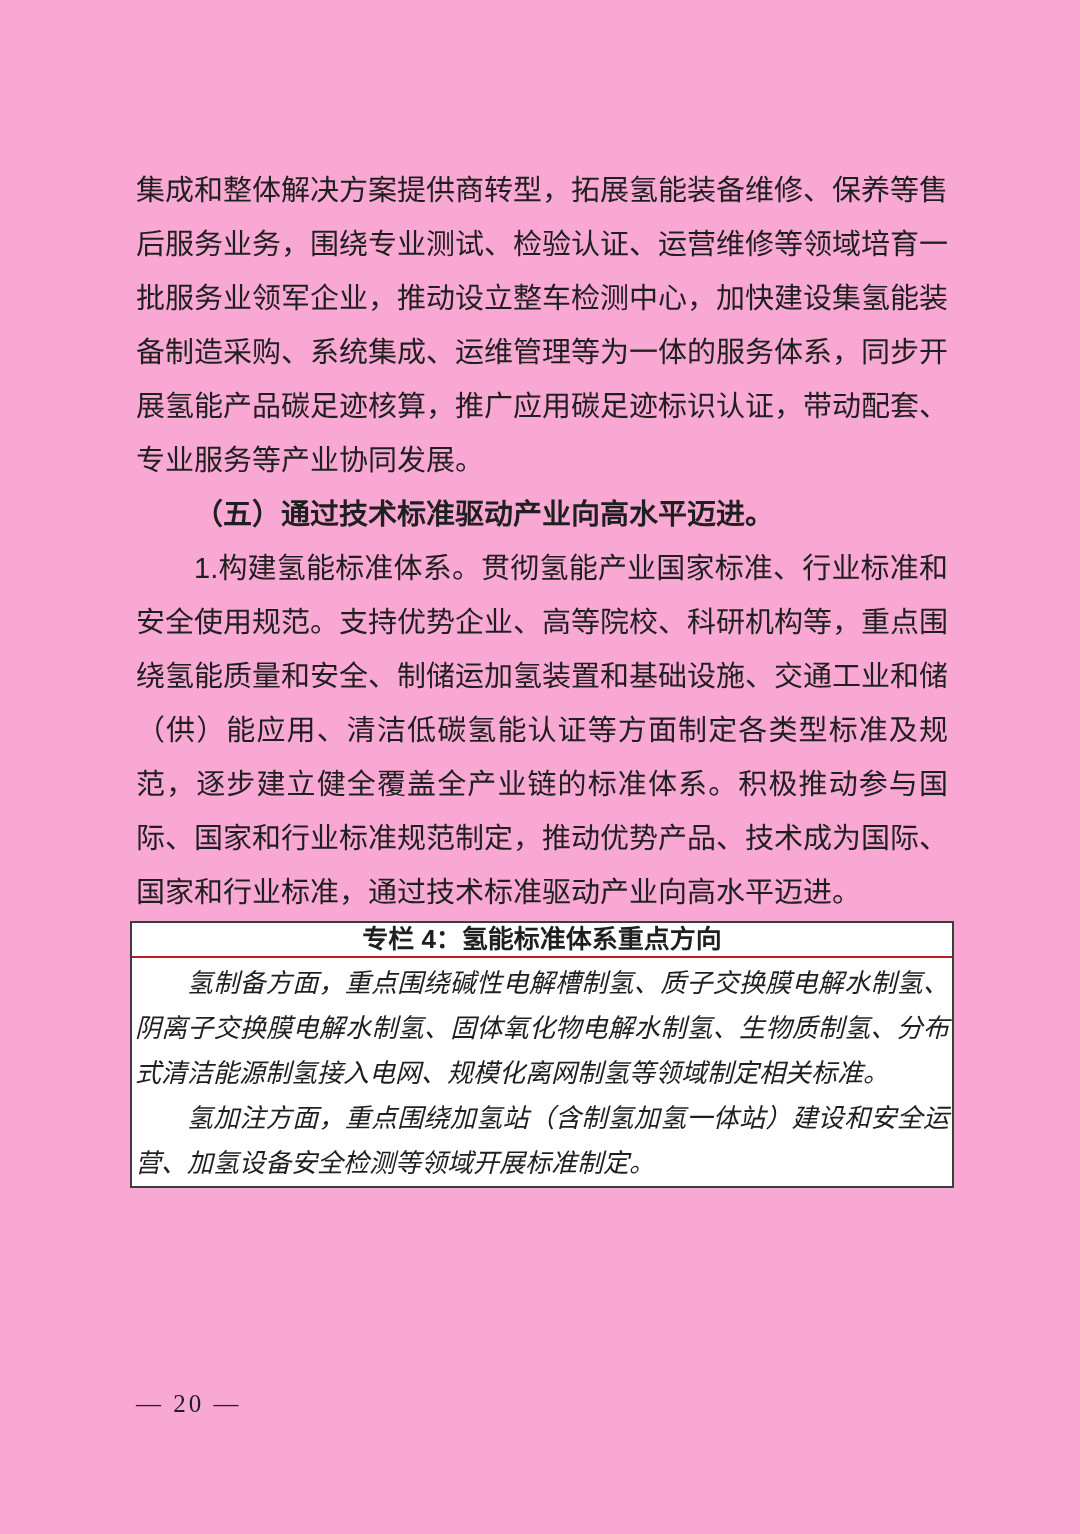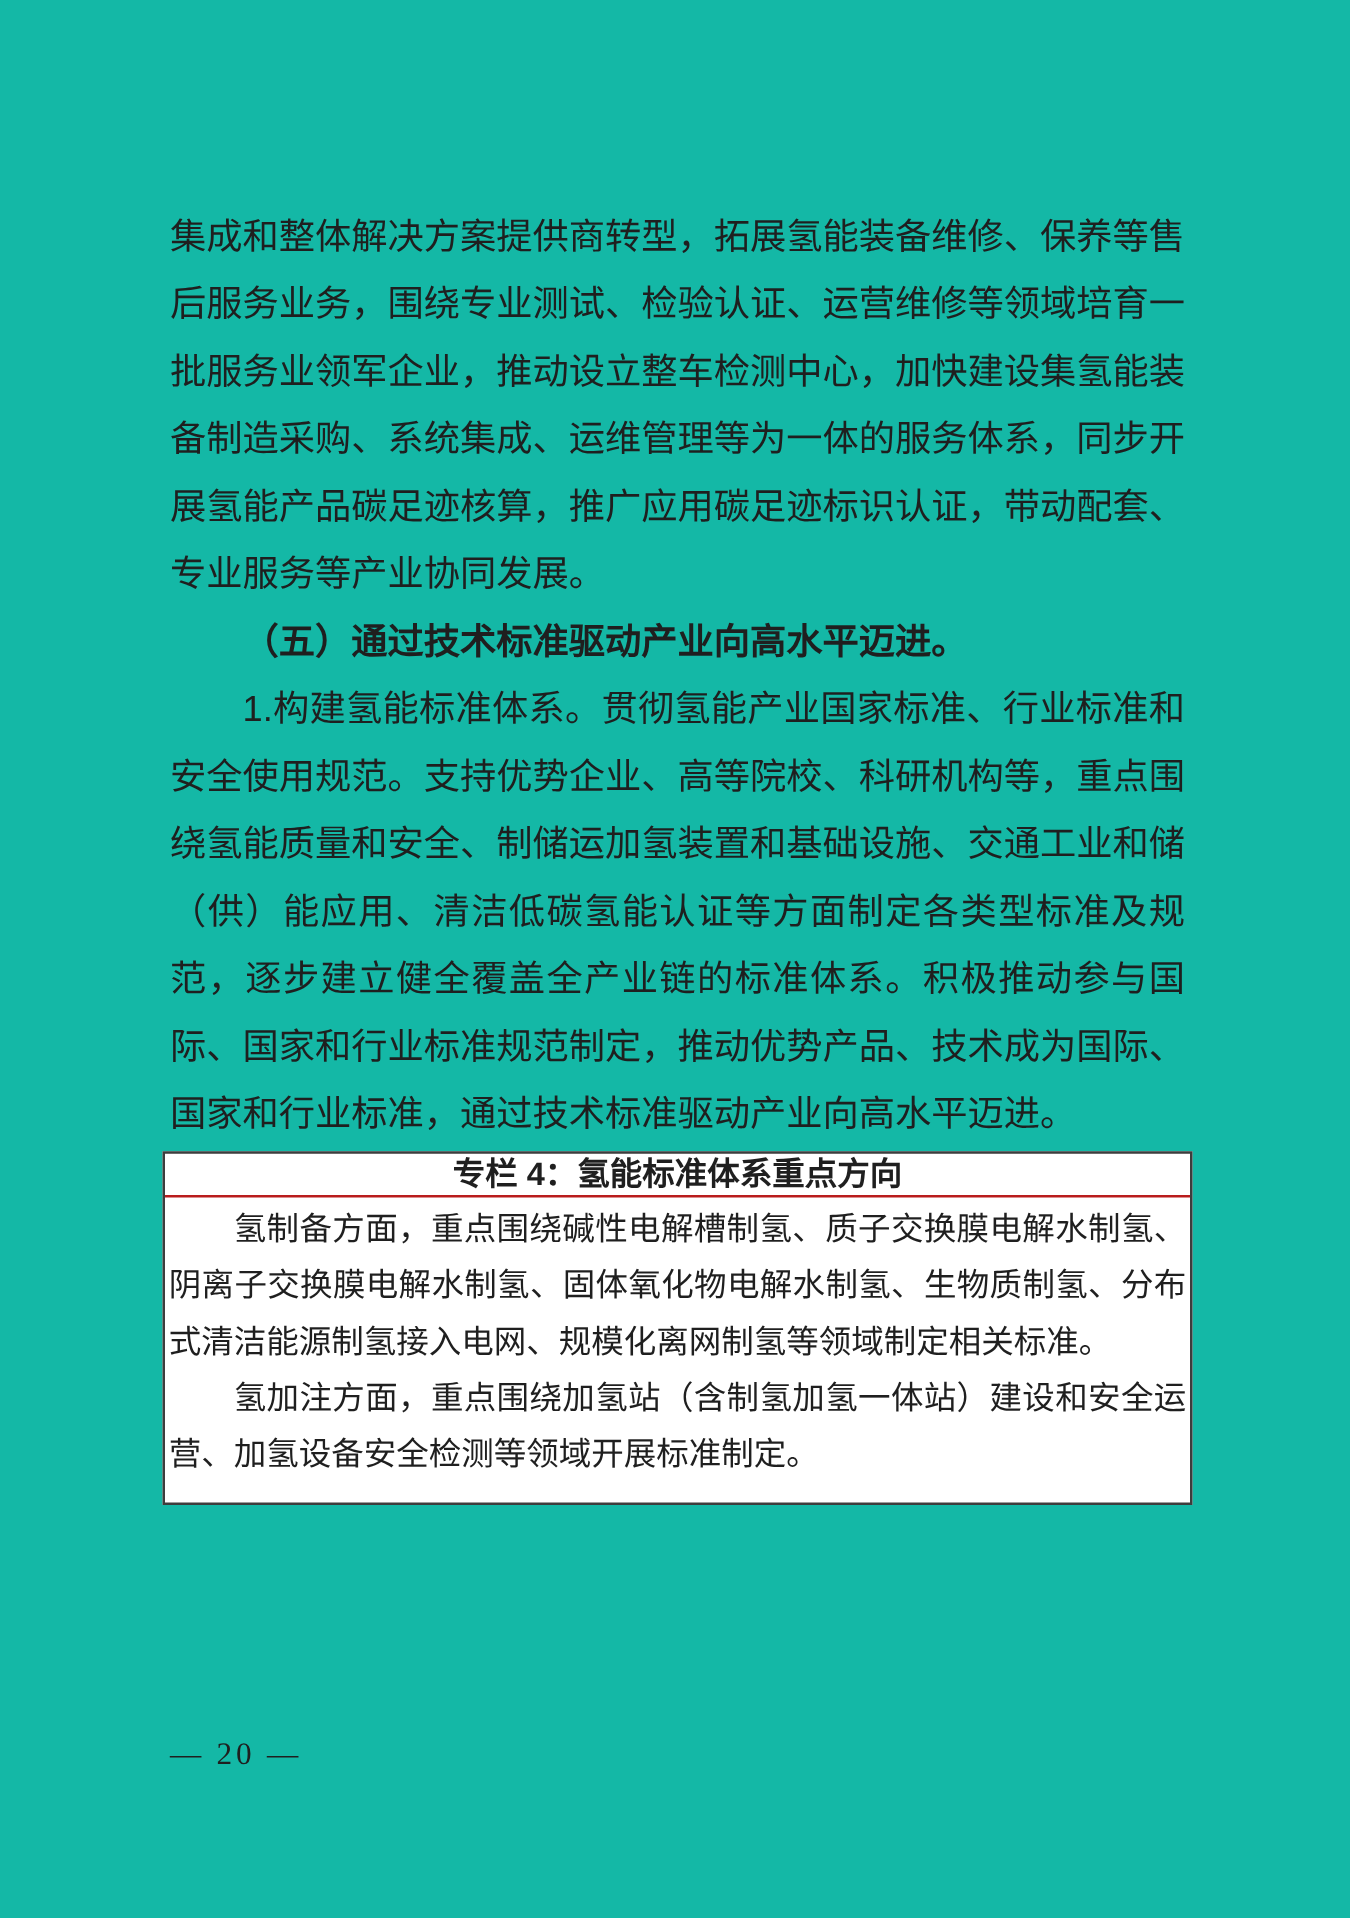--- a/index.html
+++ b/index.html
@@ -4,21 +4,21 @@
 <style>
   html, body {
     margin: 0;
     padding: 0;
     background: #ffffff;
   }
   .page {
     position: relative;
     width: 1080px;
     height: 1534px;
-    background: #14b8a6;
+    background: #f9a8d4;
     overflow: hidden;
     font-family: "Liberation Sans", "DejaVu Sans", sans-serif;
   }
   .content {
     position: absolute;
     left: 136px;
     top: 163px;
     width: 812px;
     color: #1f1f1f;
     font-size: 29px;
@@ -48,21 +48,22 @@
   .panel-title {
     height: 33px;
     line-height: 33px;
     border-bottom: 2px solid #b91c1c;
     text-align: center;
     font-weight: bold;
     font-size: 26px;
     color: #1f1f1f;
   }
   .panel-body {
-    padding: 3px 3px 16px 3px;
+    padding: 3px 3px 0 3px;
+    font-style: italic;
   }
   .panel-body p {
     margin: 0;
     font-size: 26px;
     line-height: 45px;
     text-indent: 2em;
     text-align: justify;
     text-justify: inter-ideograph;
     color: #1f1f1f;
   }

